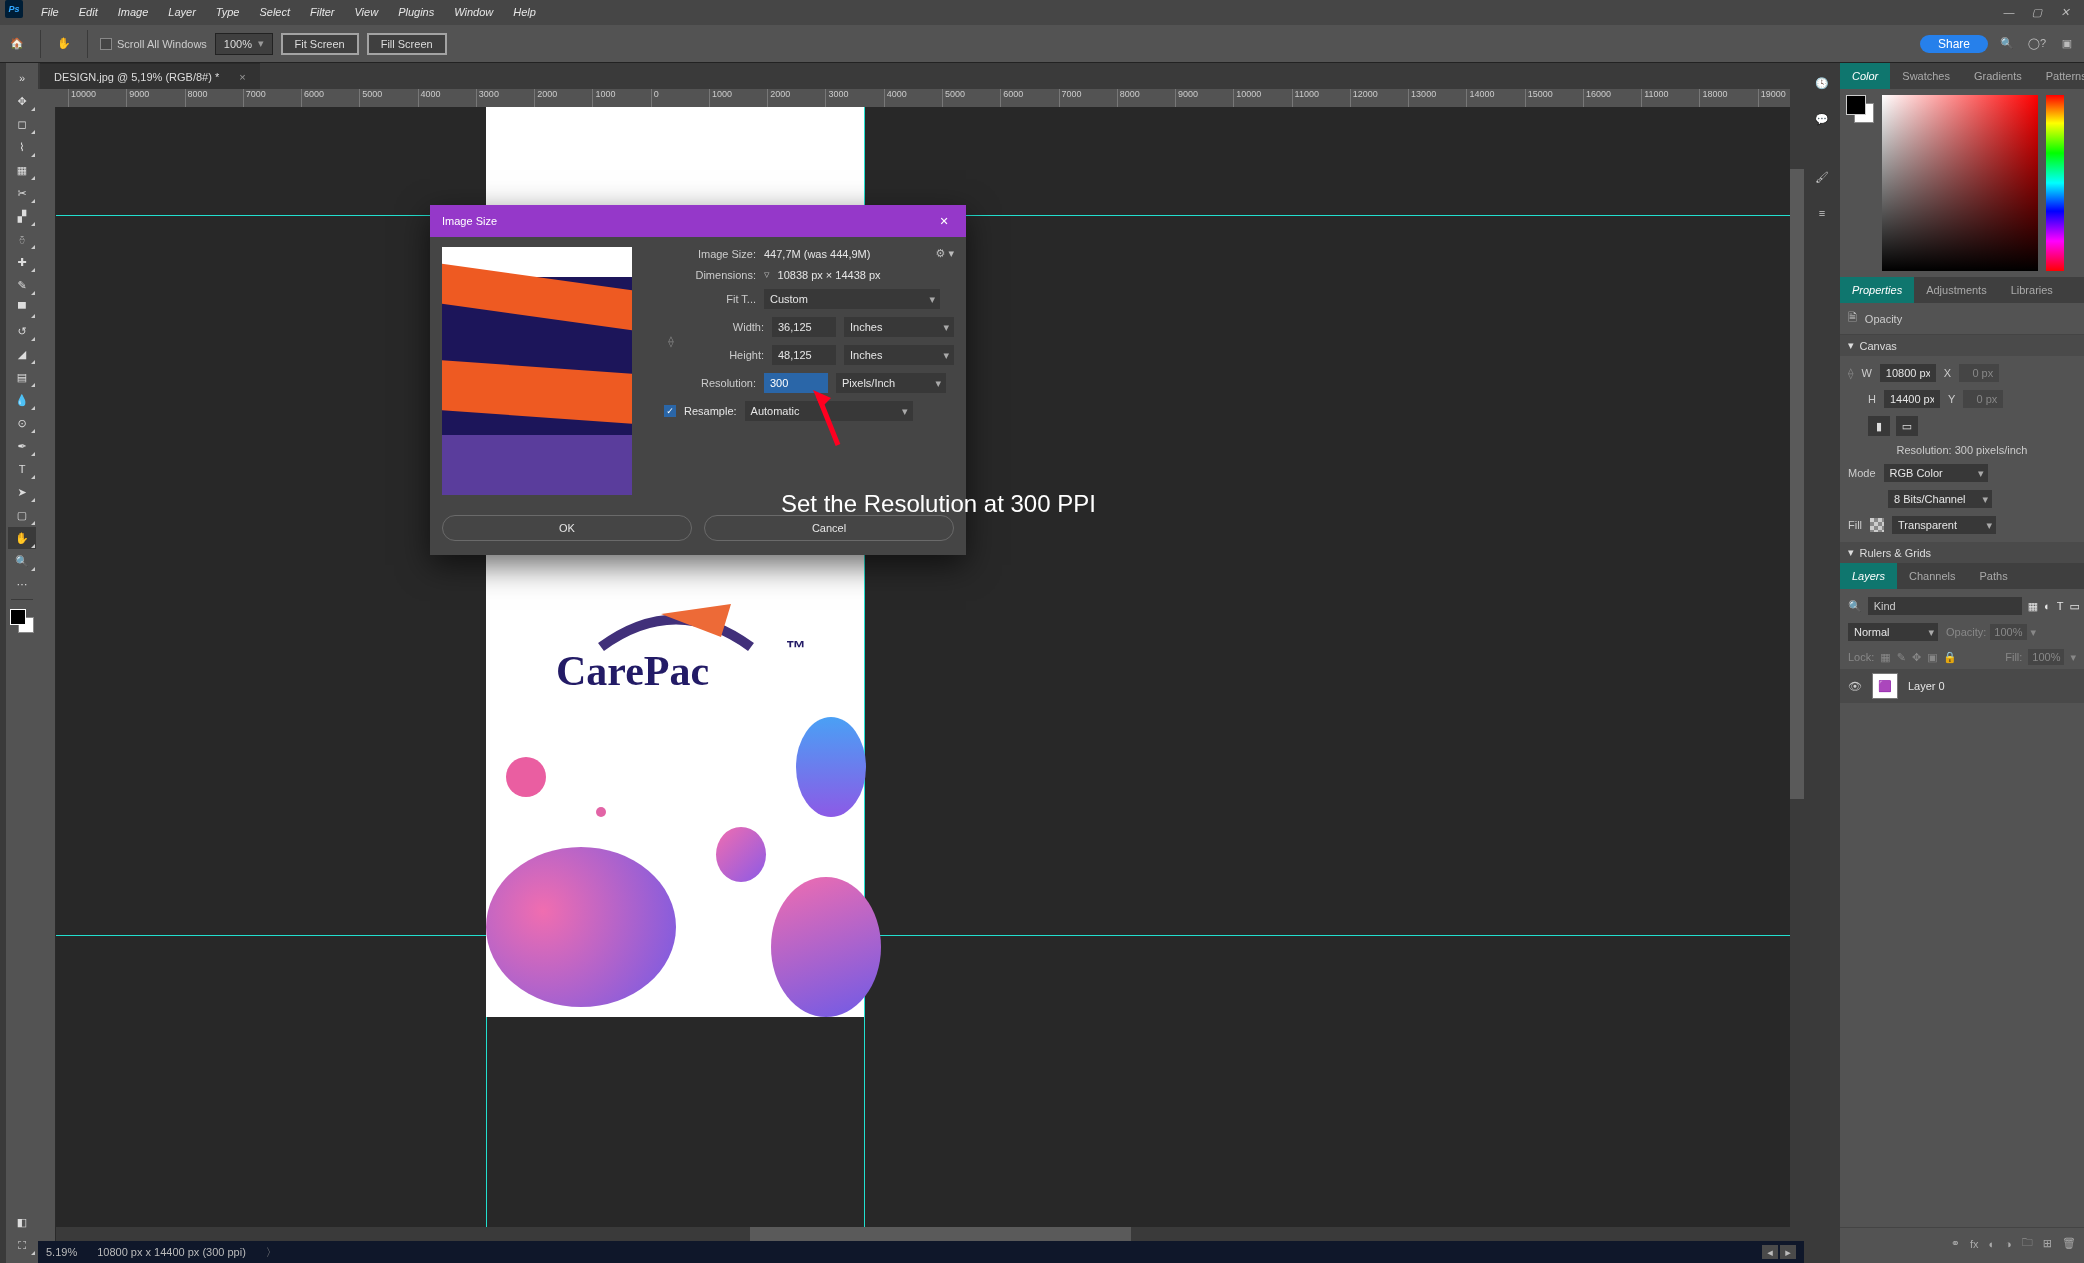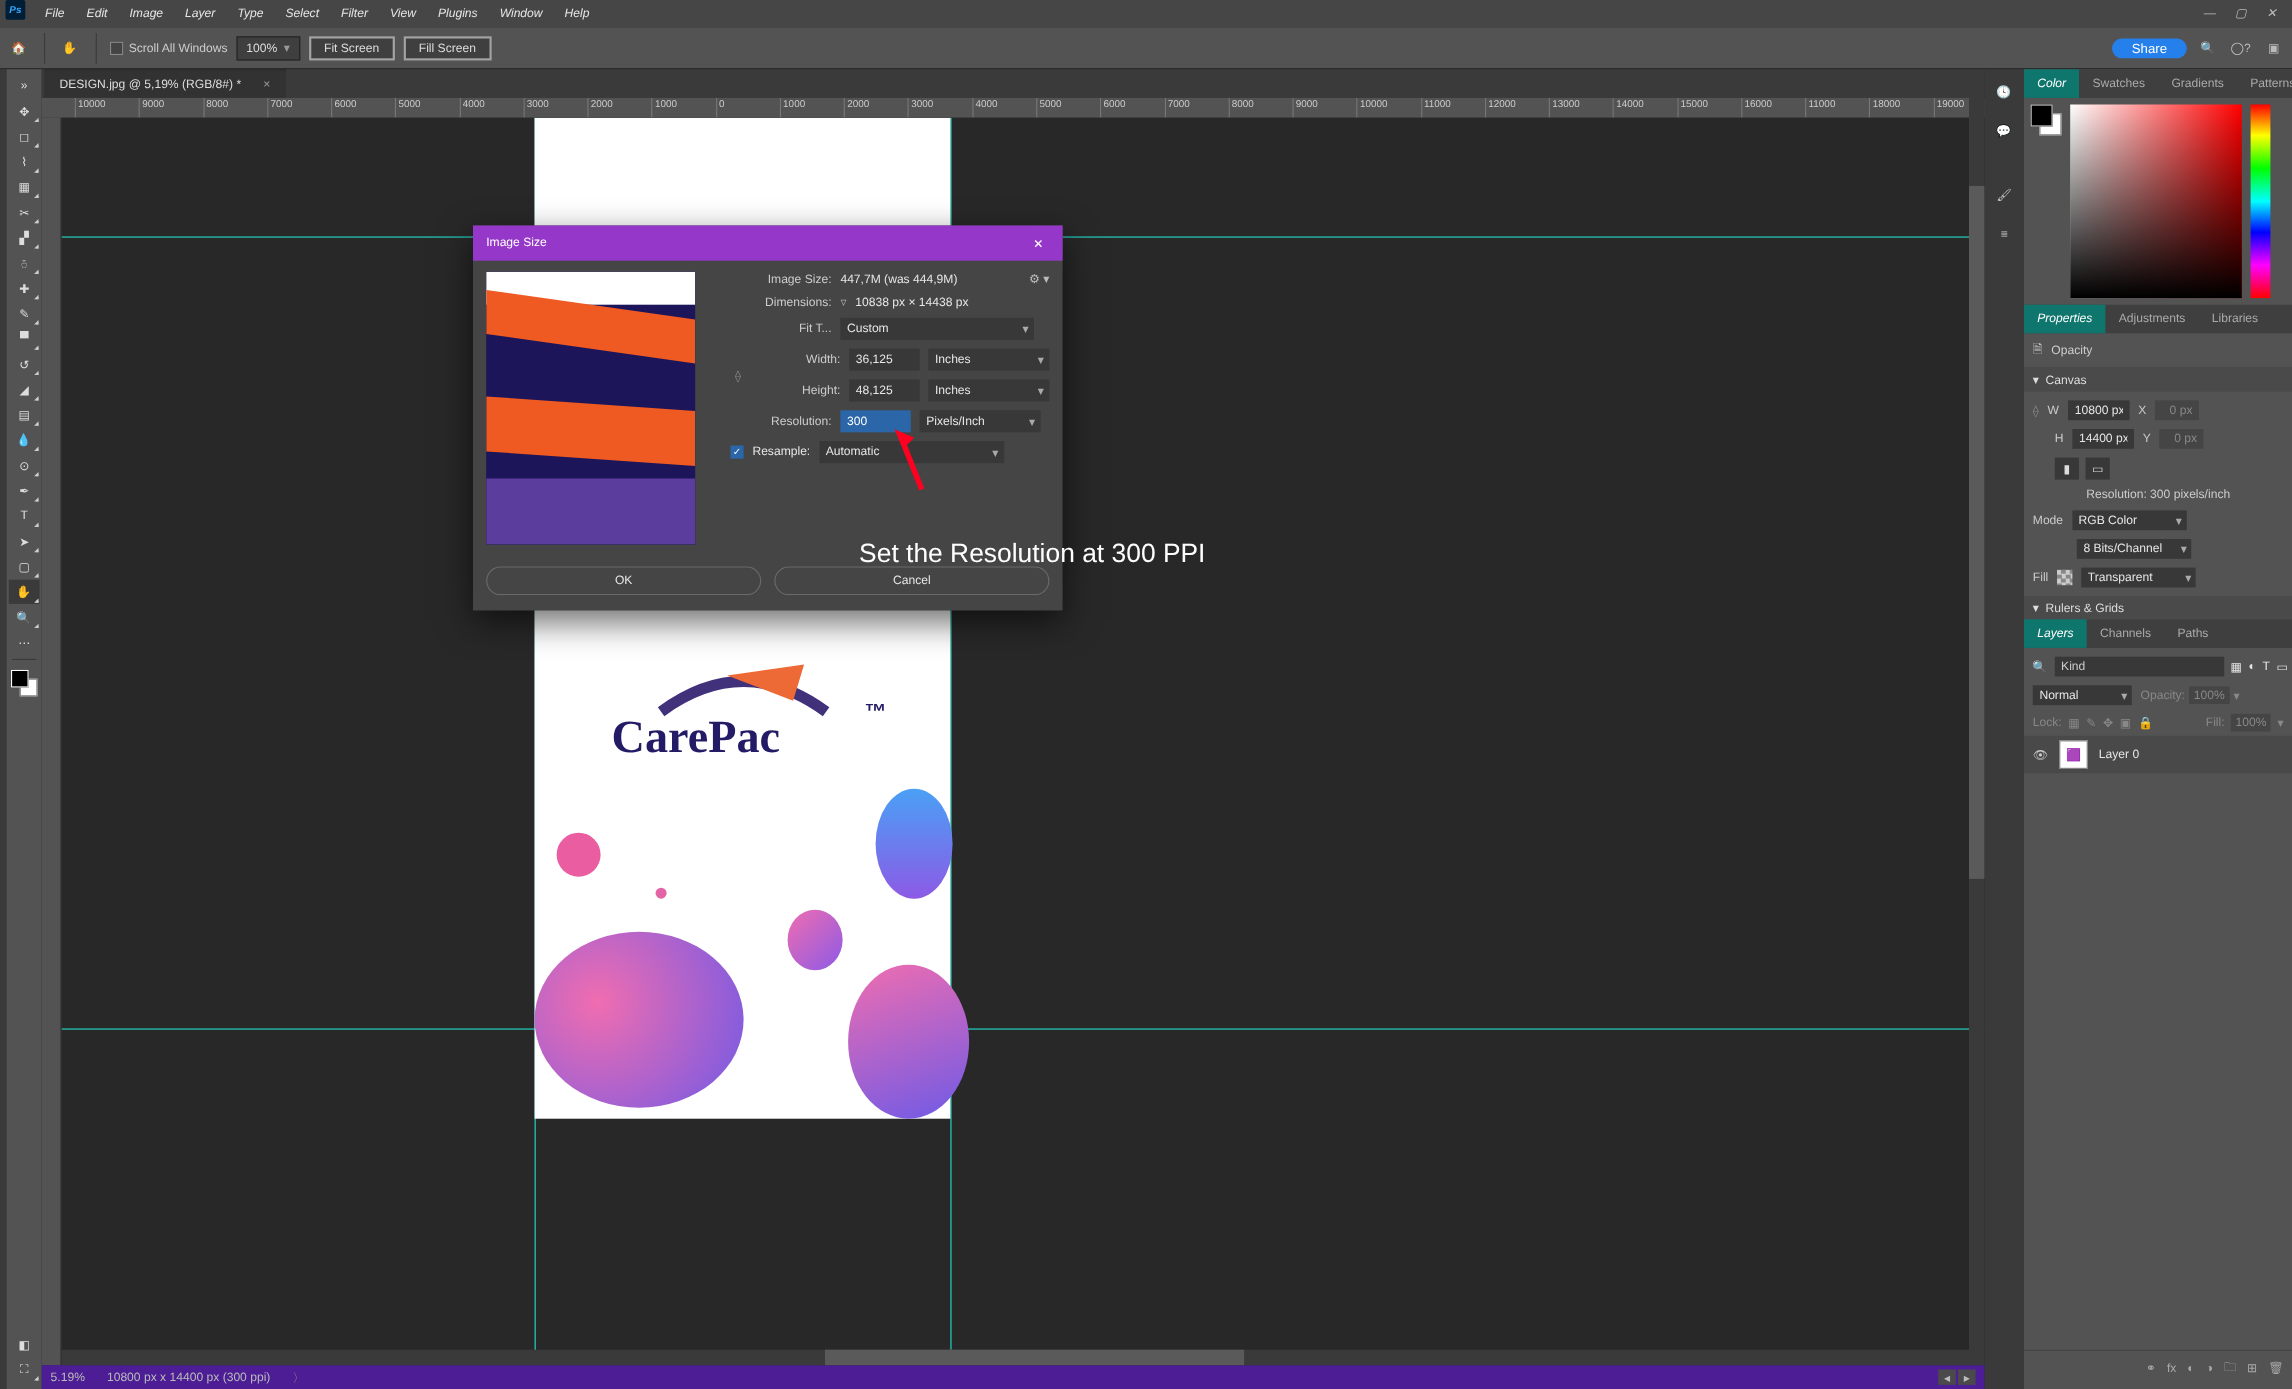--- a/index.html
+++ b/index.html
@@ -49,21 +49,21 @@
 .ruler-h { height:18px; background:#535353;color:#bbb; position:relative; overflow:hidden;}
 .canvas-row { flex:1; display:flex; min-height:0; }
 .ruler-v { width:18px; background:#535353; border-right:1px solid #2a2a2a;}
 .ruler-h-inner { position:absolute; inset:0 0 0 18px; display:flex;}
 .tick { flex:1; border-left:1px solid #777; color:#ccc; font-size:9px; padding-left:2px;margin-left:12px;}
 .canvas-container { flex:1; position:relative; background:#323232; overflow:hidden;}
 .canvas-bg { position:absolute; inset:0; background:#282828;}
 .artboard { position:absolute; left:430px; top:0; width:378px; height:910px; background:#fff;}
 .guide-h { position:absolute; left:0; right:0; height:1px; background:#22e0cf;}
 .guide-v { position:absolute; top:0; bottom:0; width:1px; background:#22e0cf;}
-.statusbar { height:22px; background:#4c1d95; display:flex; align-items:center; color:#bbb; padding:0 8px; gap:20px;}
+.statusbar { height:22px; background:#0f172a; display:flex; align-items:center; color:#bbb; padding:0 8px; gap:20px;}
 .statusbar .sb-scroll { margin-left:auto; display:flex; gap:2px;}
 .statusbar .sb-arrow { width:16px;height:14px;background:#4a4a4a;display:flex;align-items:center;justify-content:center;color:#bbb;}
 
 
 .dockcol { width:36px; background:#3a3a3a; display:flex; flex-direction:column; align-items:center; padding-top:8px; gap:12px;}
 .dockcol .dicon { width:24px;height:24px;color:#ccc;display:flex;align-items:center;justify-content:center;cursor:pointer;}
 
 
 .panels { width:244px; background:#535353; display:flex; flex-direction:column;}
 .panel-tabs { display:flex; background:#3f3f3f; height:26px;}

